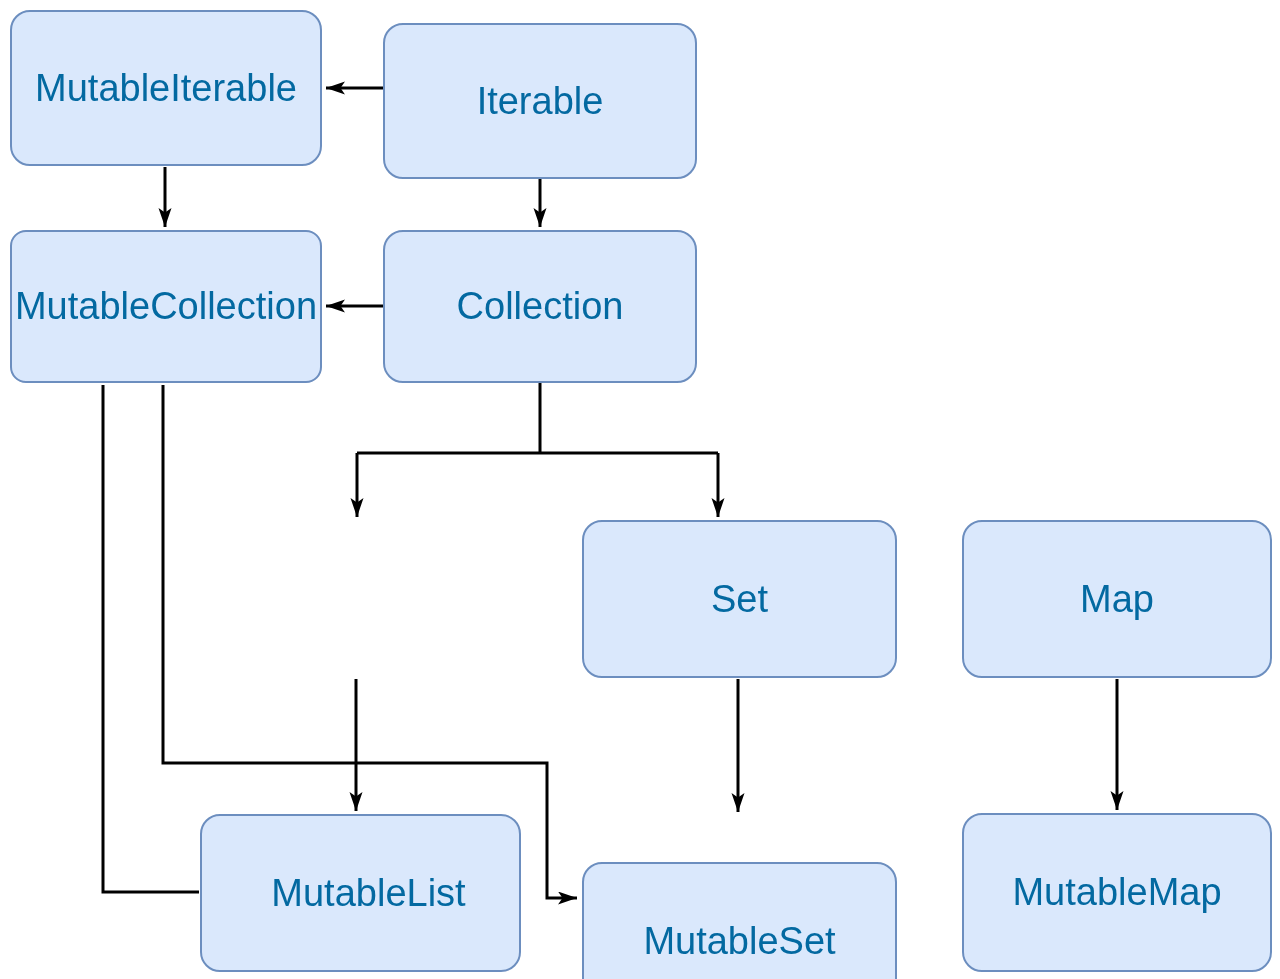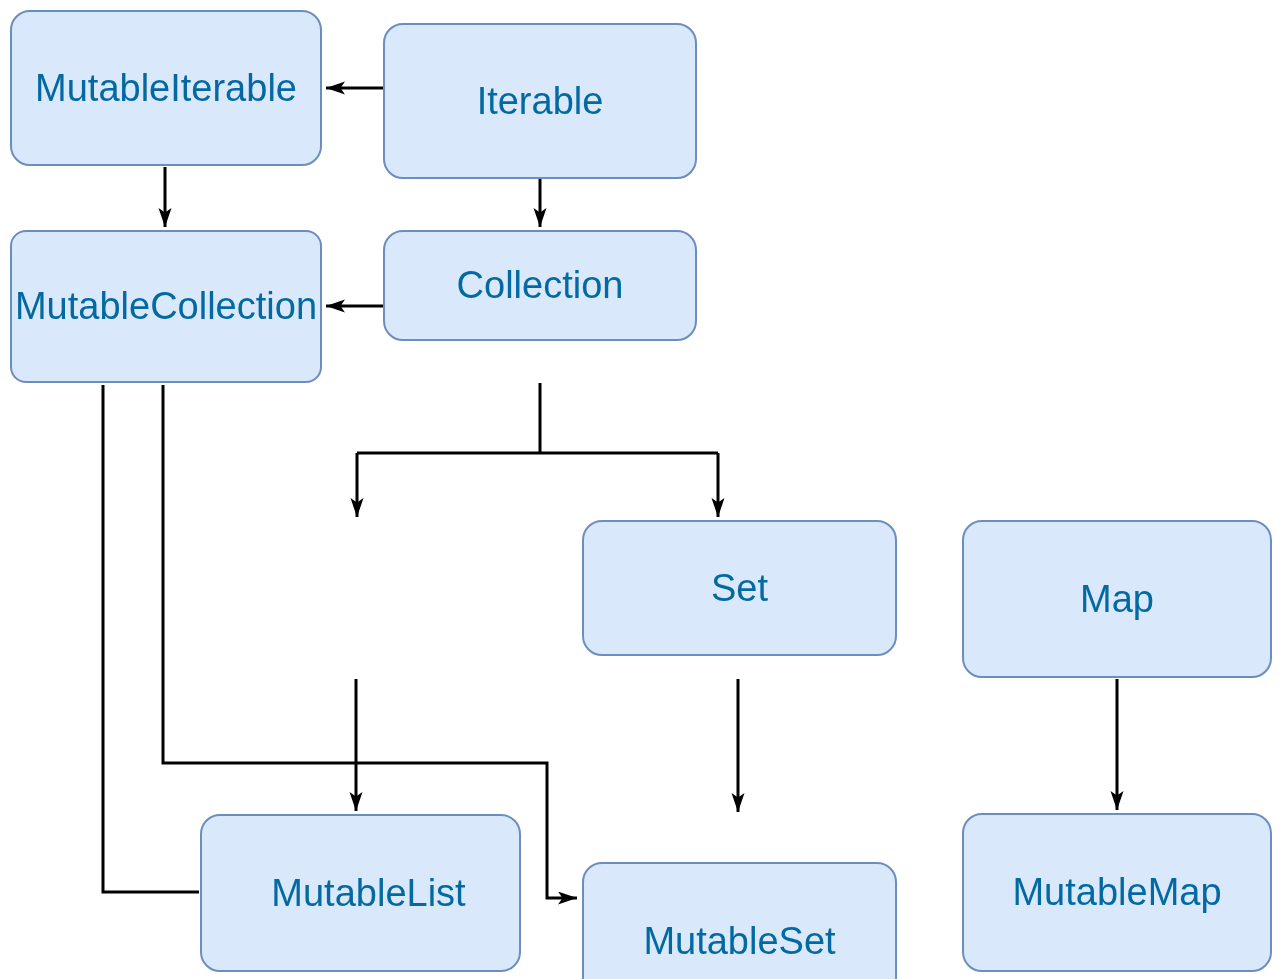--- a/index.html
+++ b/index.html
@@ -79,26 +79,26 @@
   </div>
 
   <div class="node" style="left:383px; top:10px;  width:314px; height:156px;margin-top:13px;">
     <span>Iterable</span>
   </div>
 
   <div class="node" style="left:10px;  top:230px; width:312px; height:153px;border-radius:16px;">
     <span>MutableCollection</span>
   </div>
 
-  <div class="node" style="left:383px; top:230px; width:314px; height:111px;">
+  <div class="node" style="left:383px; top:230px; width:314px; height:153px;">
     <span>Collection</span>
   </div>
 
 
-  <div class="node" style="left:582px; top:520px; width:315px; height:136px;">
+  <div class="node" style="left:582px; top:520px; width:315px; height:158px;">
     <span>Set</span>
   </div>
 
   <div class="node" style="left:962px; top:520px; width:310px; height:158px;justify-content:center;">
     <span>Map</span>
   </div>
 
   <div class="node" style="left:200px; top:814px; width:321px; height:158px;padding-left:16px;">
     <span>MutableList</span>
   </div>

